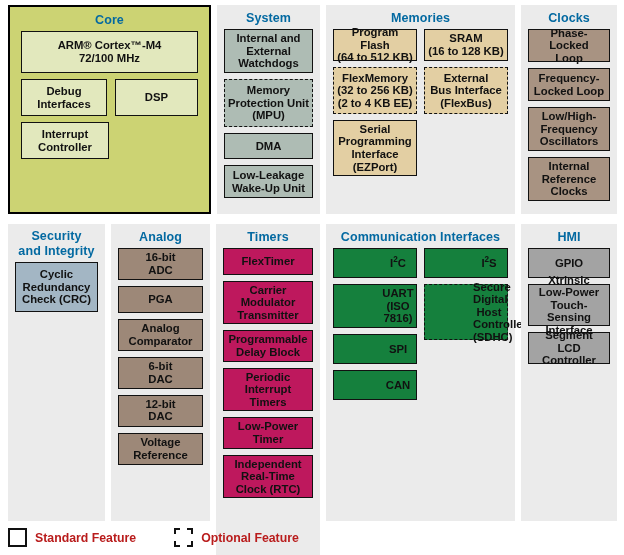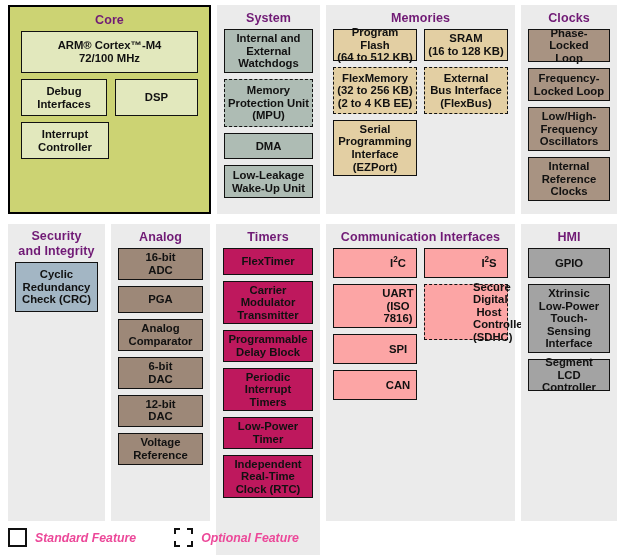--- a/index.html
+++ b/index.html
@@ -29,21 +29,21 @@
   }
   .panel.core-panel {
     background: #ccd373;
     border: 2px solid #000000;
   }
   .panel-title {
     text-align: center;
     font-weight: bold;
     font-size: 12.5px;
     line-height: 14px;
-    color: #701a75;
+    color: #0369a1;
     padding-top: 6px;
     padding-bottom: 4px;
     letter-spacing: 0.1px;
   }
   .panel-title.two-line {
     padding-top: 5px;
     line-height: 14.5px;
   }
 
   
@@ -81,21 +81,21 @@
   }
 
   
   .c-core      { background: #e2e8bd; }
   .c-system    { background: #aebcb4; }
   .c-memories  { background: #e3cfa3; }
   .c-clocks    { background: #a89382; }
   .c-security  { background: #a3b6c4; }
   .c-analog    { background: #9d8878; }
   .c-timers    { background: #be185d; }
-  .c-comm      { background: #fca5a5; padding-left: 48px; }
+  .c-comm      { background: #15803d; padding-left: 48px; }
   .c-hmi       { background: #a3a3a3; }
 
   
   #legend {
     position: absolute;
     left: 8px;
     top: 528px;
     display: flex;
     align-items: center;
     gap: 10px;
@@ -109,21 +109,21 @@
   }
   .legend-item + .legend-item { margin-left: 28px; }
   .swatch {
     width: 19px;
     height: 19px;
     box-sizing: border-box;
     background: #ffffff;
   }
   .swatch.standard { border: 2.2px solid #111111; }
   .swatch.optional { border: 2.2px dashed #111111; }
-  .legend-label { color: #ec4899; font-size: 12.3px; font-style: italic; }
+  .legend-label { color: #b91c1c; font-size: 12.3px; }
 
   sup { font-size: 0.72em; vertical-align: super; line-height: 0; }
 </style>
 </head>
 <body>
 
 <div id="diagram">
 
   <div class="panel core-panel" style="left:8px; top:5px; width:203px; height:209px;">
     <div class="panel-title">Core</div>
@@ -407,21 +407,21 @@
   </div>
 
   <div class="panel" style="left:521px; top:224px; width:96px; height:297px;">
     <div class="panel-title">HMI</div>
     <div class="blocks" id="hmi-blocks">
         <div class="block c-hmi" style="height: 30px;">
           <div class="inner">
             <div>GPIO</div>
           </div>
         </div>
-        <div class="block c-hmi" style="height: 69px;">
+        <div class="block c-hmi" style="height: 42px;">
           <div class="inner">
             <div>Xtrinsic</div>
             <div>Low-Power</div>
             <div>Touch-Sensing</div>
             <div>Interface</div>
           </div>
         </div>
         <div class="block c-hmi" style="height: 32px;">
           <div class="inner">
             <div>Segment</div>

